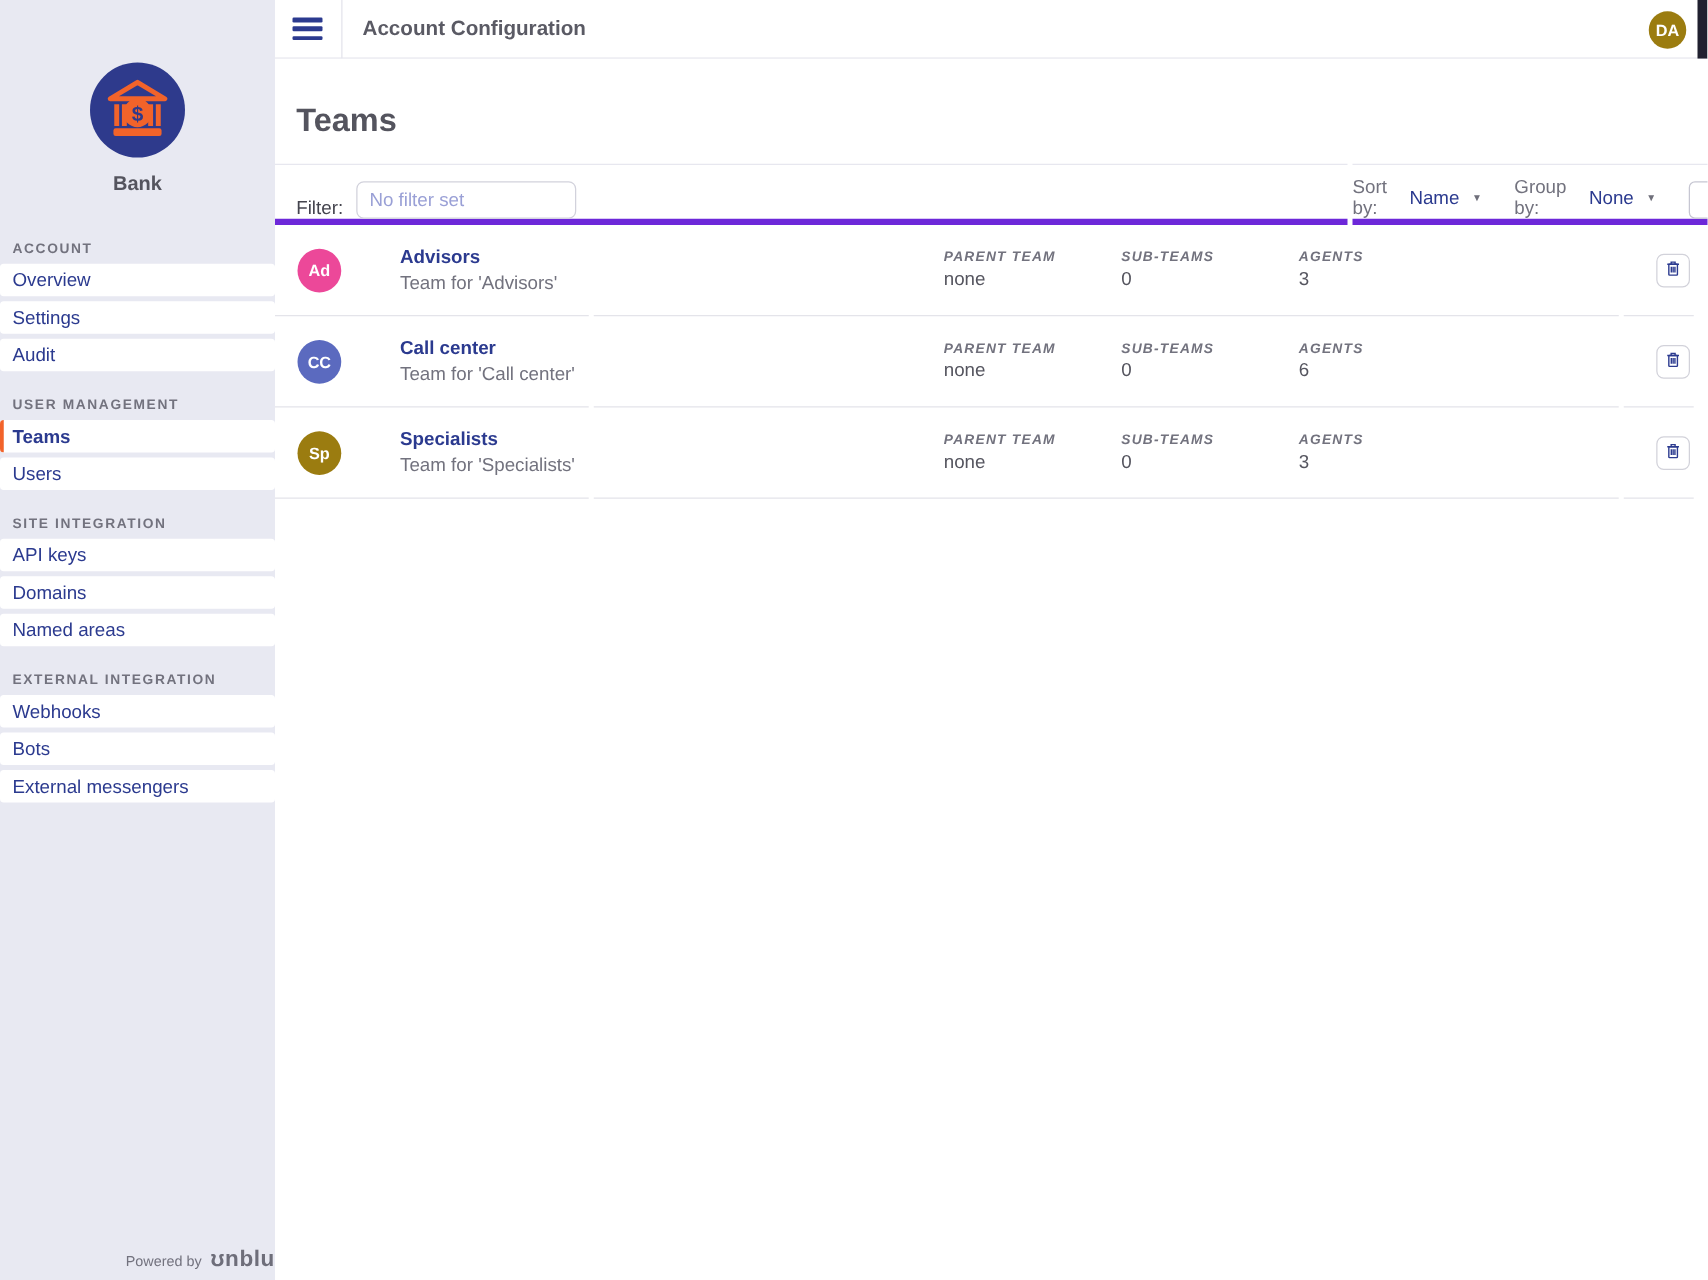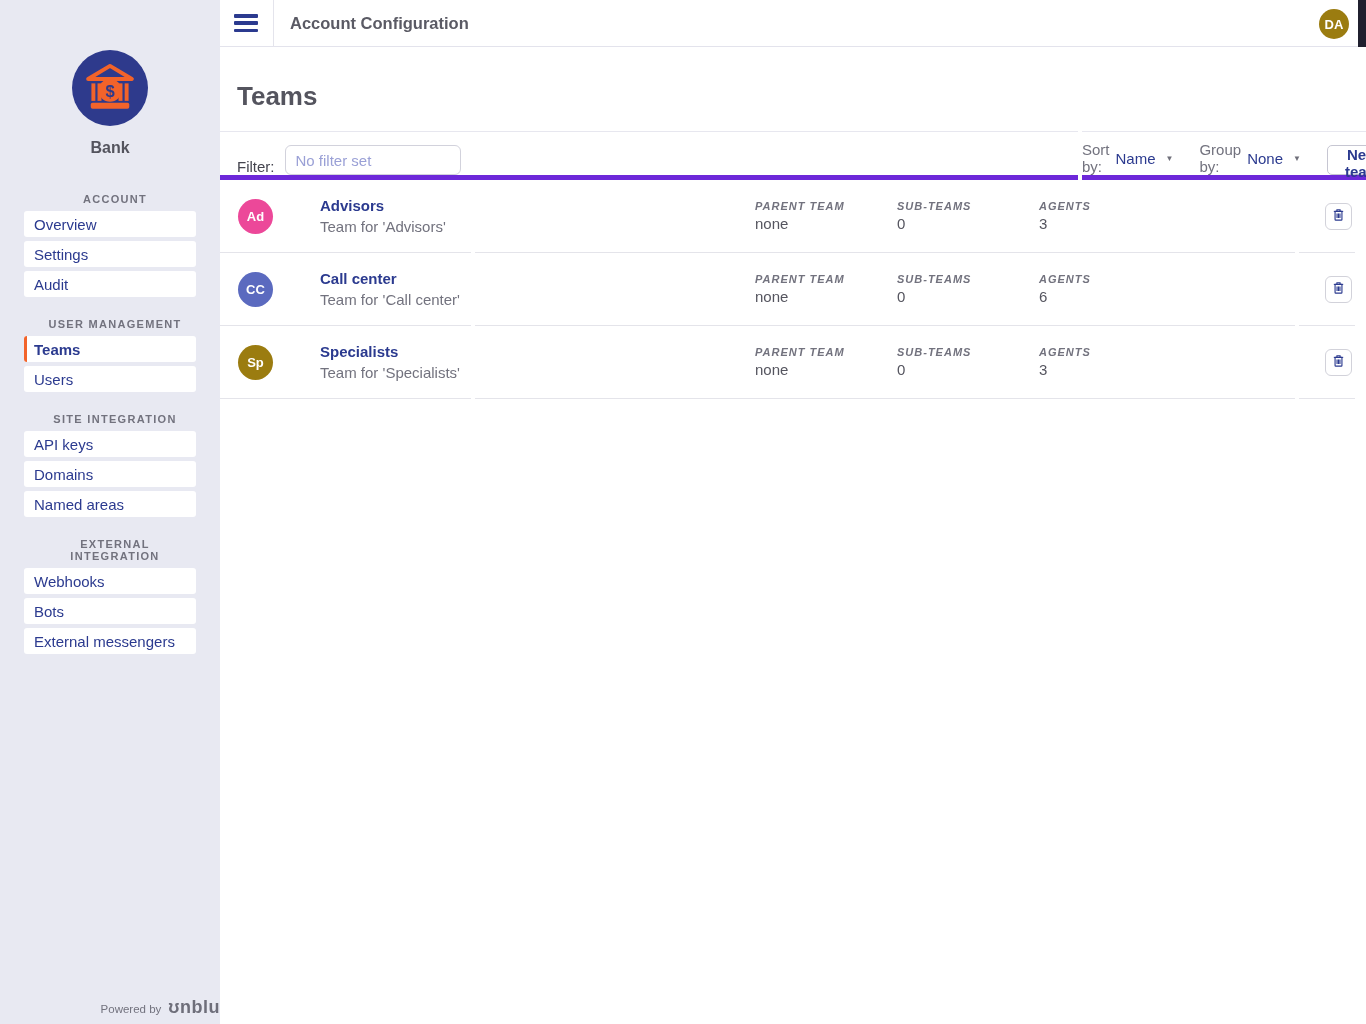--- a/index.html
+++ b/index.html
@@ -21,21 +21,21 @@
   }
   .logo-circle {
     margin-top: 50px; width: 76px; height: 76px; border-radius: 50%;
     background: #2e3a8c; display: flex; align-items: center; justify-content: center;
     flex: none;
   }
   .org-name {
     margin-top: 13px; font-size: 16px; font-weight: bold; color: #54545e;
     text-align: center;
   }
-  .nav { width: 100%; padding: 0 24px; margin-top: 0; text-align: center; }
+  .nav { width: 100%; padding: 0 0; margin-top: 0; }
   .nav-section { margin-top: 21px; }
   .nav-section:first-child { margin-top: 36px; }
   .nav-section-label {
     margin: 0 0 6px 10px; font-size: 11px; font-weight: bold;
     letter-spacing: 1.3px; color: #72727e;
   }
   .nav-item {
     height: 26px; margin-bottom: 4px; background: #ffffff; border-radius: 3px;
     display: flex; align-items: center; padding-left: 10px;
     font-size: 15px; color: #2b3a8f; cursor: pointer;
@@ -88,21 +88,21 @@
   .toolbar-right { flex: 1; justify-content: flex-end; }
   .filter-label { font-size: 15px; color: #44444e; margin-right: 10px; }
   .filter-input {
     width: 176px; height: 30px; border: 1px solid #d2d2dc; border-radius: 6px;
     padding: 0 10px; font-size: 15px; color: #2b3a8f; outline: none;
     font-family: "Liberation Sans", sans-serif; background: #fff;
   }
   .filter-input::placeholder { color: #9aa0d6; opacity: 1; }
   .dropdown { display: flex; align-items: center; cursor: pointer; }
   .dropdown-label { font-size: 15px; color: #72727e; }
-  .dropdown-value { font-size: 15px; color: #2b3a8f; margin-left: 6px; }
+  .dropdown-value { font-size: 15px; color: #2b3a8f; margin-left: 18px; }
   .dropdown-caret { font-size: 8px; color: #6f6f7a; margin-left: 10px; }
   .dropdown + .dropdown { margin-left: 26px; }
   .new-team-btn {
     margin-left: 26px; margin-right: 7px; height: 30px; padding: 0 17px;
     background: #ffffff; border: 1px solid #c6c6d2; border-radius: 5px;
     font-size: 15px; font-weight: bold; color: #2b3a8f; cursor: pointer;
     font-family: "Liberation Sans", sans-serif;
   }
 
   

